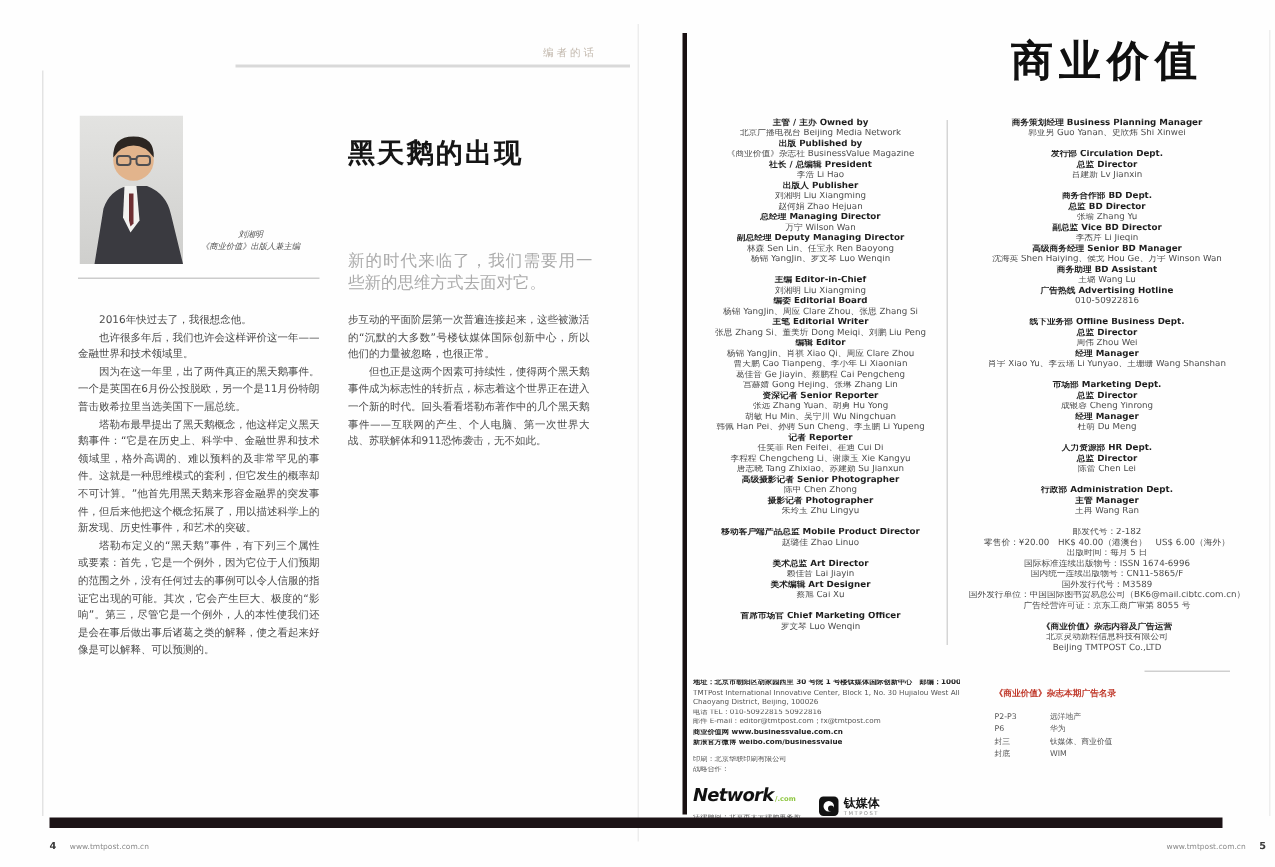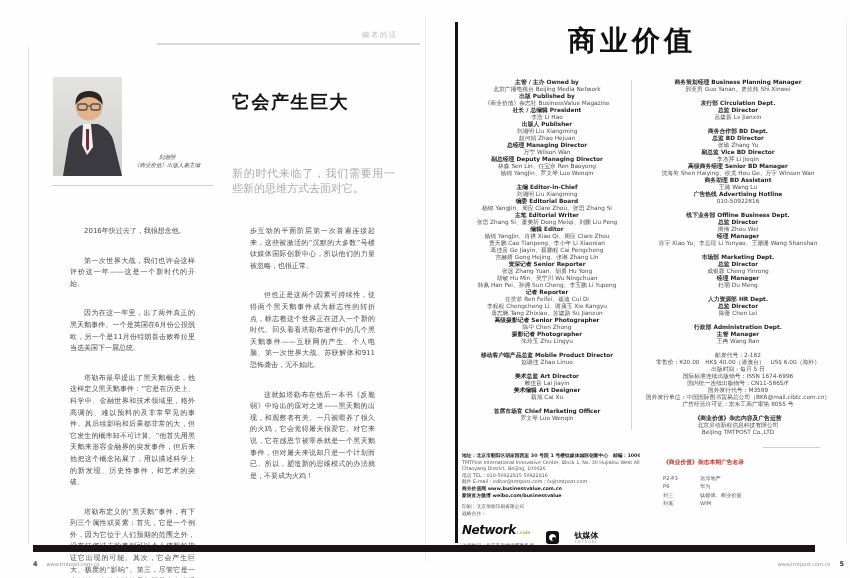--- a/index.html
+++ b/index.html
@@ -15,50 +15,50 @@
   .lp-section-label{position:absolute;left:340px;top:30px;width:80px;text-align:center;font-size:7px;letter-spacing:2px;color:#c3b9ae;}
   .lp-top-rule{position:absolute;left:157px;top:43px;width:263px;height:2px;background:#d9d9d9;}
   .lp-photo{position:absolute;left:53px;top:77px;width:69px;height:99px;}
   .lp-caption{position:absolute;left:120px;top:154px;width:94px;text-align:center;font-size:5.5px;line-height:7.5px;color:#555;font-style:italic;font-family:"DejaVu Serif",serif;}
   .lp-photo-rule{position:absolute;left:52px;top:185px;width:161px;height:1px;background:#cccccc;}
   .lp-title{position:absolute;left:232px;top:90px;font-size:18px;font-weight:bold;letter-spacing:1.5px;color:#151515;}
   .lp-subtitle{position:absolute;left:232px;top:122px;width:163px;font-size:11px;line-height:15px;color:#ababab;text-align:justify;margin-top:44px;}
   .lp-col{position:absolute;top:208px;width:161px;}
   .lp-col1{left:52px;}
   .lp-col2{left:232px;}
-  .bodyp{margin:18px;font-size:7px;line-height:11.6px;color:#4b4b4b;text-align:justify;text-indent:2em;}
+  .bodyp{margin:0;font-size:7px;line-height:11.6px;color:#4b4b4b;text-align:justify;text-indent:2em;}
   .bodyp.noind{text-indent:0;}
 
   
   .footer-bar{position:absolute;left:33px;top:545px;width:782px;height:7px;background:#1c1316;}
   .footer-left{position:absolute;left:33px;top:560px;font-size:5px;color:#8a8a8a;}
   .footer-left .pg{font-size:6.5px;font-weight:bold;color:#3a3a3a;margin-right:9px;}
   .footer-right{position:absolute;right:6px;top:560px;font-size:5px;color:#8a8a8a;text-align:right;}
   .footer-right .pg{font-size:6.5px;font-weight:bold;color:#3a3a3a;margin-left:9px;}
 
   
   .rp-vrule{position:absolute;left:455px;top:22px;width:2.5px;height:521px;background:#181011;}
-  .rp-masthead{position:absolute;left:462px;top:22px;width:340px;text-align:center;font-size:28px;font-weight:bold;letter-spacing:4px;color:#101010;font-family:"DejaVu Serif","Liberation Serif",serif;}
+  .rp-masthead{position:absolute;left:462px;top:22px;width:340px;text-align:right;font-size:28px;font-weight:bold;letter-spacing:4px;color:#101010;font-family:"DejaVu Serif","Liberation Serif",serif;}
   .staff-col{position:absolute;top:79px;text-align:center;}
   .staff-left{left:462px;width:170px;}
   .staff-right{left:636px;width:204px;}
   .staff-divider{position:absolute;left:631px;top:80px;width:1px;height:350px;background:#d5d5d5;}
   .sline{font-size:5.8px;line-height:7px;color:#4d4d4d;white-space:nowrap;overflow:hidden;}
   .sline.b{font-weight:bold;color:#1f1f1f;}
   .sline.gap{margin-top:7px;}
 
   .contact-block{position:absolute;left:462px;top:453px;width:178px;text-align:left;}
   .cline{font-size:4.8px;line-height:6.6px;color:#555;white-space:nowrap;overflow:hidden;}
   .cline.b{font-weight:bold;color:#222;}
   .cline.gap{margin-top:5px;}
 
   .logos-row{display:flex;align-items:center;gap:16px;margin:4px 0 3px 0;height:17px;}
   .itvalue-logo{font-style:italic;font-weight:bold;font-size:12px;color:#111;letter-spacing:-0.5px;}
   .itvalue-logo .suffix{font-size:4.5px;color:#8dc63f;font-style:normal;letter-spacing:0;margin-left:1px;}
-  .tmt-logo{display:flex;align-items:center;gap:15px;margin-top:16px;}
+  .tmt-logo{display:flex;align-items:center;gap:3px;margin-top:16px;}
   .tmt-mark{width:13px;height:13px;background:#121212;border-radius:3px;display:flex;align-items:center;justify-content:center;}
   .tmt-mark .dot{width:7px;height:7px;border-radius:50%;background:#fff;border:1.5px solid #fff;box-sizing:border-box;position:relative;}
   .tmt-mark .dot::after{content:"";position:absolute;left:1.5px;top:1.5px;width:4px;height:4px;border-radius:50%;background:#121212;}
   .tmt-text .cn{font-size:8px;font-weight:bold;color:#141414;line-height:8px;}
   .tmt-text .en{font-size:3.5px;color:#8c8c8c;letter-spacing:1px;line-height:4px;}
 
   .ad-rule{position:absolute;left:763px;top:447px;width:57px;height:1px;background:#cfcfcf;}
   .ad-block{position:absolute;left:663px;top:458px;width:170px;}
   .ad-heading{font-size:5.8px;font-weight:bold;color:#c0392b;margin-bottom:7px;}
   .adrow{display:flex;font-size:5.2px;line-height:8.4px;color:#555;}
@@ -96,34 +96,33 @@
       <line x1="34" y1="29" x2="38" y2="29" stroke="#4f4f52" stroke-width="1.2"></line>
     </svg>
   </div>
 
   <div class="lp-caption">
     <div>刘湘明</div>
     <div>《商业价值》出版人兼主编</div>
   </div>
   <div class="lp-photo-rule"></div>
 
-  <div class="lp-title">它会产生巨大</div>
+  <div class="lp-title">黑天鹅的出现</div>
   <div class="lp-subtitle">新的时代来临了，我们需要用一些新的思维方式去面对它。</div>
 
   <div class="lp-col lp-col1">
       <p class="bodyp">2016年快过去了，我很想念他。</p>
-      <p class="bodyp">第一次世界大战，我们也许会这样评价这一年——这是一个新时代的开始。</p>
+      <p class="bodyp">也许很多年后，我们也许会这样评价这一年——金融世界和技术领域里。</p>
       <p class="bodyp">因为在这一年里，出了两件真正的黑天鹅事件。一个是英国在6月份公投脱欧，另一个是11月份特朗普击败希拉里当选美国下一届总统。</p>
-      <p class="bodyp">塔勒布最早提出了黑天鹅概念，他这样定义黑天鹅事件：“它是在历史上、科学中、金融世界和技术领域里，格外高调的、难以预料的及非常罕见的事件。其后续影响和后果都非常的大，但它发生的概率却不可计算。”他首先用黑天鹅来形容金融界的突发事件，但后来他把这个概念拓展了，用以描述科学上的新发现、历史性事件，和艺术的突破。</p>
+      <p class="bodyp">塔勒布最早提出了黑天鹅概念，他这样定义黑天鹅事件：“它是在历史上、科学中、金融世界和技术领域里，格外高调的、难以预料的及非常罕见的事件。这就是一种思维模式的套利，但它发生的概率却不可计算。”他首先用黑天鹅来形容金融界的突发事件，但后来他把这个概念拓展了，用以描述科学上的新发现、历史性事件，和艺术的突破。</p>
       <p class="bodyp">塔勒布定义的“黑天鹅”事件，有下列三个属性或要素：首先，它是一个例外，因为它位于人们预期的范围之外，没有任何过去的事例可以令人信服的指证它出现的可能。其次，它会产生巨大、极度的“影响”。第三，尽管它是一个例外，人的本性使我们还是会在事后做出事后诸葛之类的解释，使之看起来好像是可以解释、可以预测的。</p>
     </div>
   <div class="lp-col lp-col2">
       <p class="bodyp noind">步互动的平面阶层第一次普遍连接起来，这些被激活的“沉默的大多数”号楼钛媒体国际创新中心，所以他们的力量被忽略，也很正常。</p>
       <p class="bodyp">但也正是这两个因素可持续性，使得两个黑天鹅事件成为标志性的转折点，标志着这个世界正在进入一个新的时代。回头看看塔勒布著作中的几个黑天鹅事件——互联网的产生、个人电脑、第一次世界大战、苏联解体和911恐怖袭击，无不如此。</p>
-      <p class="bodyp">这就如塔勒布在他后一本书《反脆弱》中给出的应对之道——黑天鹅的出现，和观察者有关。一只被喂养了很久的火鸡，它会觉得屠夫很爱它。对它来说，它在感恩节被宰杀就是一个黑天鹅事件，但对屠夫来说却只是一个计划而已。所以，塑造新的思维模式的办法就是，不要成为火鸡！</p>
     </div>
 
   <div class="rp-vrule"></div>
   <div class="rp-masthead">商业价值</div>
 
   <div class="staff-divider"></div>
   <div class="staff-col staff-left">
       <div class="sline b">主管 / 主办 Owned by</div>
       <div class="sline">北京广播电视台  Beijing Media Network</div>
       <div class="sline b">出版 Published by</div>

